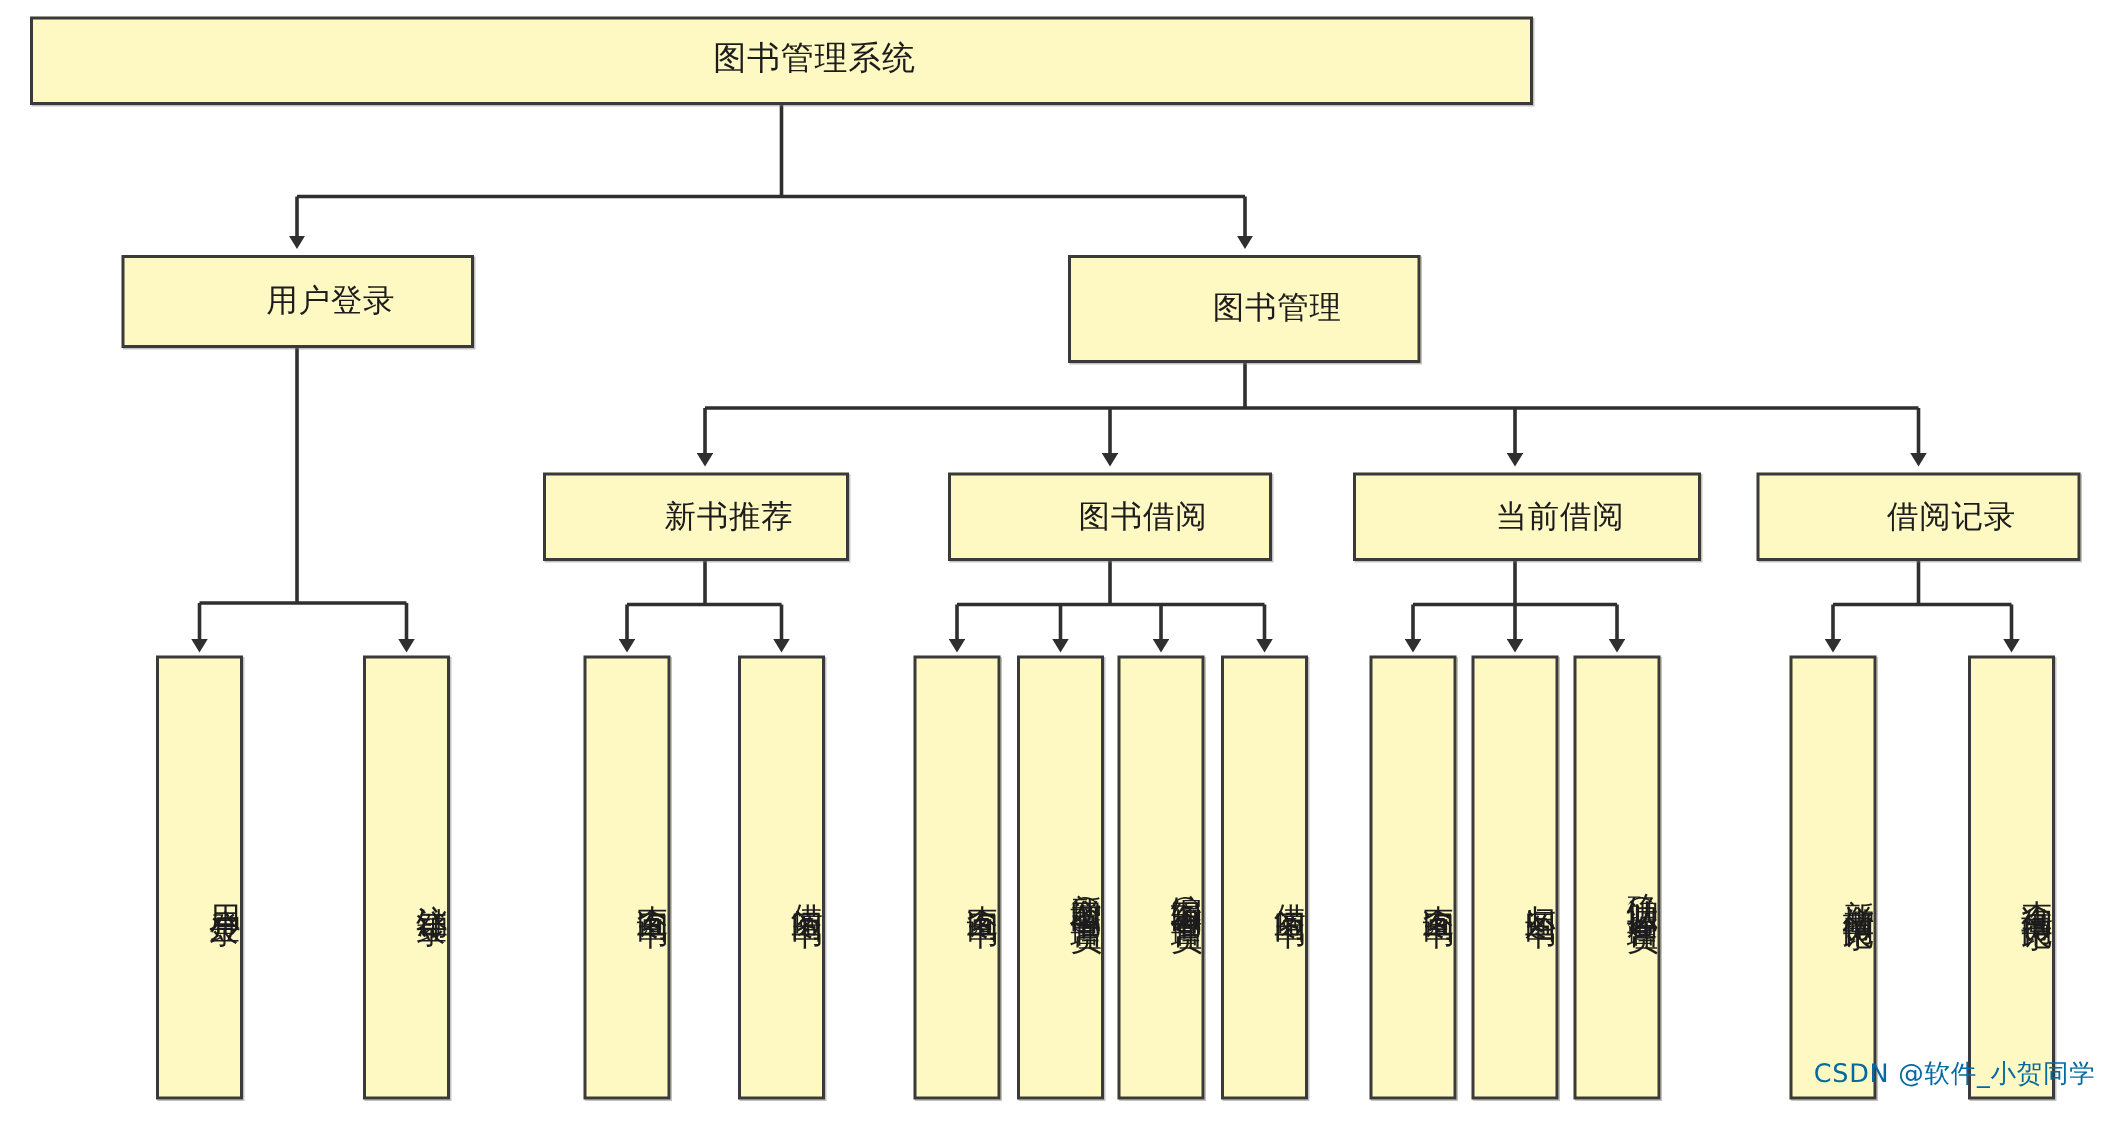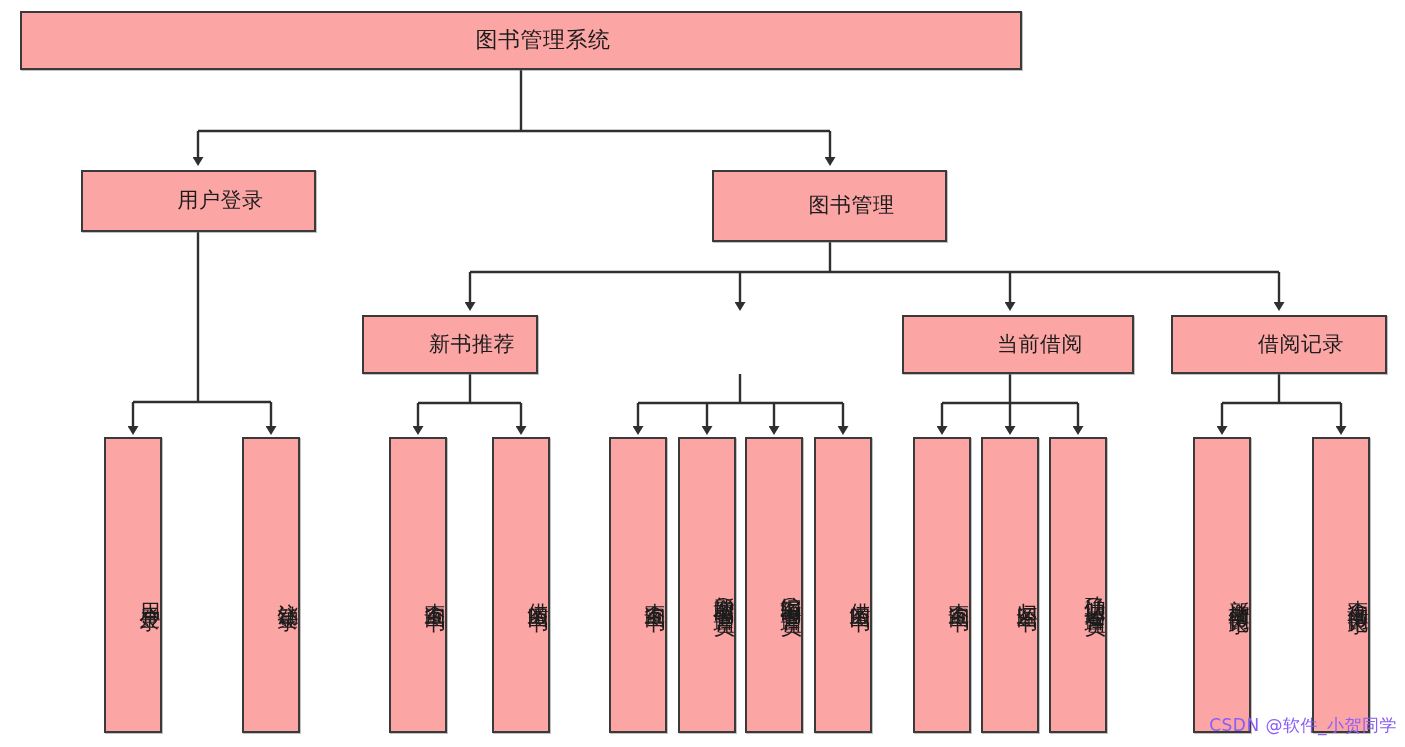--- a/index.html
+++ b/index.html
@@ -22,21 +22,21 @@
     left: 0;
     top: 0;
     width: 1405px;
     height: 747px;
     pointer-events: none;
   }
   .node {
     position: absolute;
     box-sizing: border-box;
     border: 2px solid #3a3a3a;
-    background: #fca5a5;
+    background: #fef9c3;
     display: flex;
     align-items: center;
     justify-content: center;
     color: #1c1c1c;
     box-shadow: 1px 1px 0 rgba(120,120,120,0.45);
     padding-left: 44px;
   }
   .node.horiz {
     font-size: 21px;
     letter-spacing: 0.5px;
@@ -58,23 +58,23 @@
   }
   .node.leaf .vtext {
     writing-mode: vertical-rl;
     text-orientation: upright;
     display: block;
     white-space: nowrap;
   }
   .watermark {
     position: absolute;
     right: 8px;
-    bottom: 10px;
+    bottom: 20px;
     font-size: 17px;
-    color: #8b5cf6;
+    color: #0369a1;
     letter-spacing: 0.5px;
     white-space: nowrap;
   }
 </style>
 </head>
 <body>
 
 <div id="canvas">
 
   <svg class="connectors" viewBox="0 0 1405 747" xmlns="http://www.w3.org/2000/svg">
@@ -131,22 +131,25 @@
     <span>图书管理系统</span>
   </div>
 
   <div class="node horiz" style="left:81px; top:170px; width:235px; height:62px;">
     <span>用户登录</span>
   </div>
   <div class="node horiz" style="left:712px; top:170px; width:235px; height:72px;">
     <span>图书管理</span>
   </div>
 
-  <div class="node horiz" style="left:362px; top:315px; width:176px; height:59px;">
+  <div class="node horiz" style="left:362px; top:315px; width:204px; height:59px;">
     <span>新书推荐</span>
+  </div>
+  <div class="node horiz" style="left:632px; top:315px; width:216px; height:59px;">
+    <span>图书借阅</span>
   </div>
   <div class="node horiz" style="left:902px; top:315px; width:232px; height:59px;">
     <span>当前借阅</span>
   </div>
   <div class="node horiz" style="left:1171px; top:315px; width:216px; height:59px;">
     <span>借阅记录</span>
   </div>
 
   <div class="node leaf" style="left:104px; top:437px; width:58px; height:296px;">
     <span class="vtext">用户登录</span>

